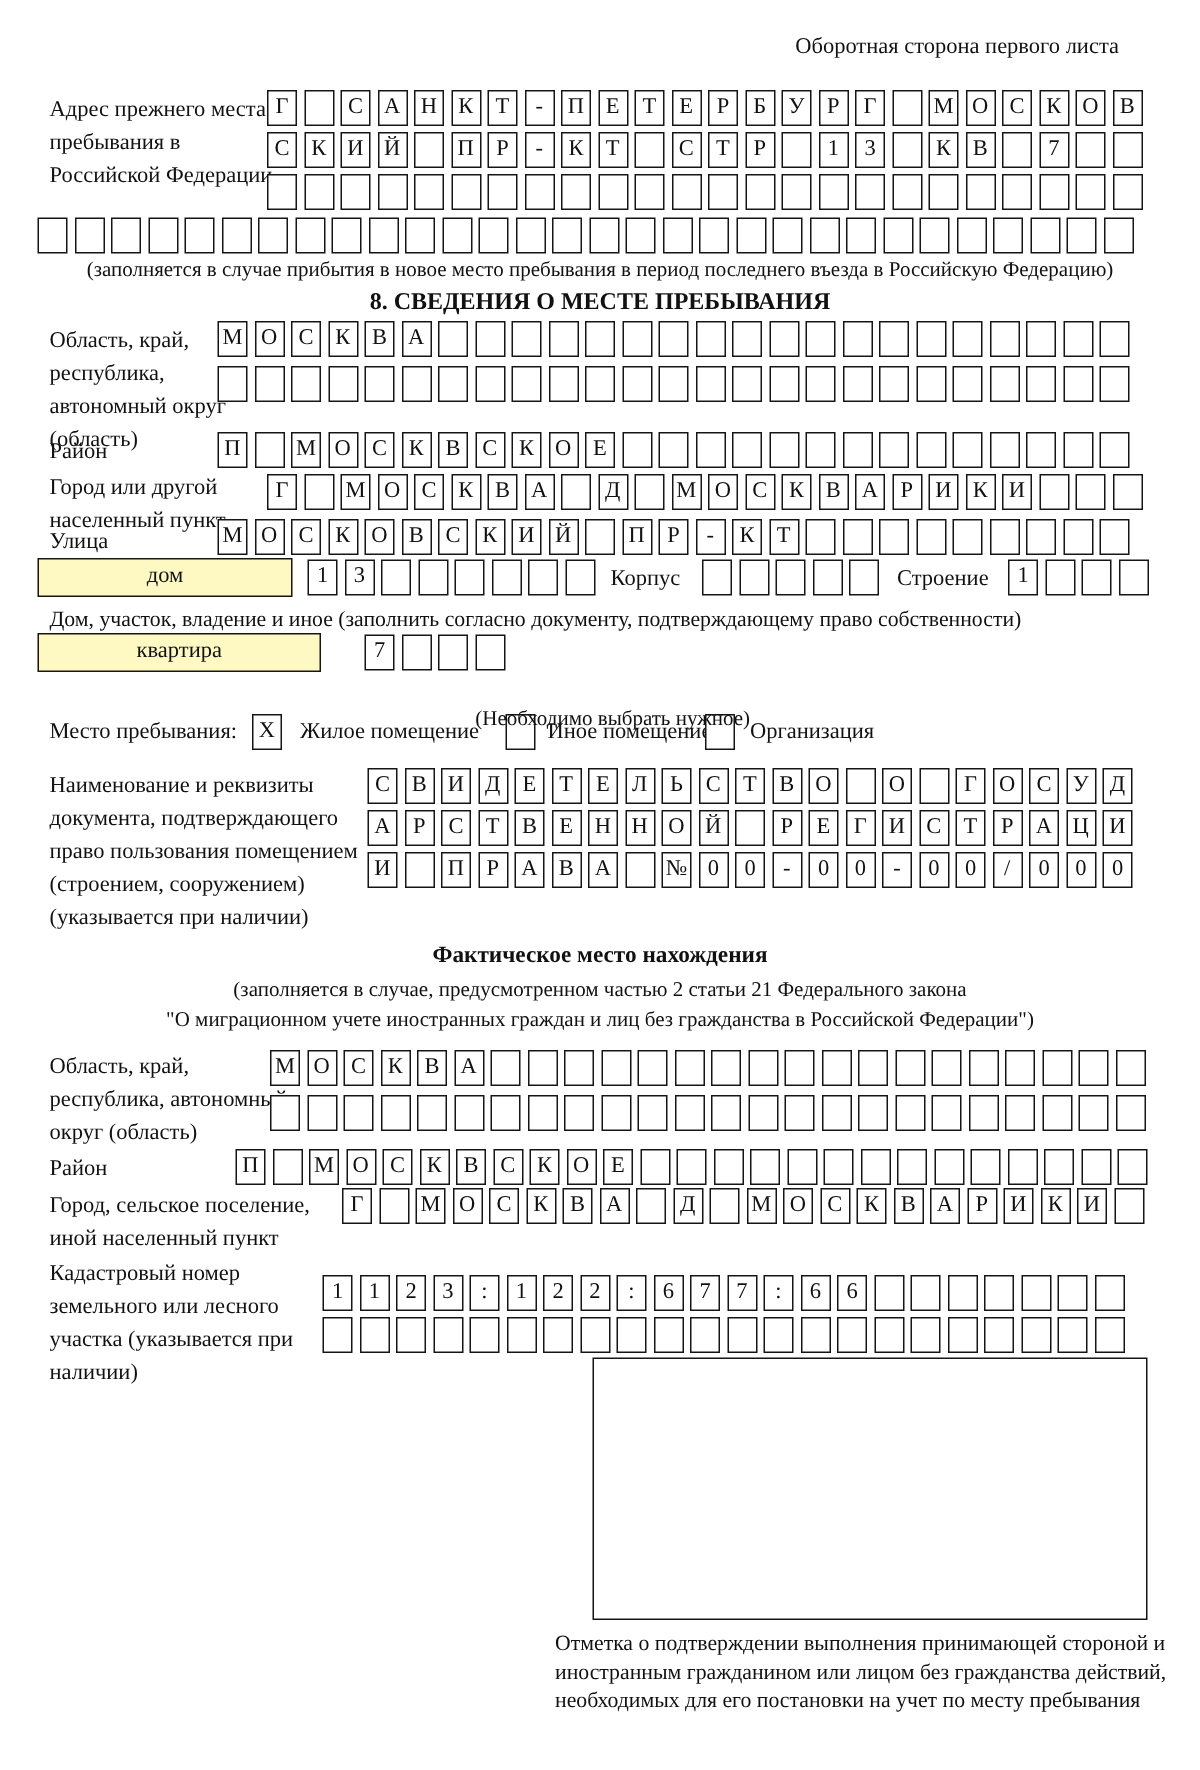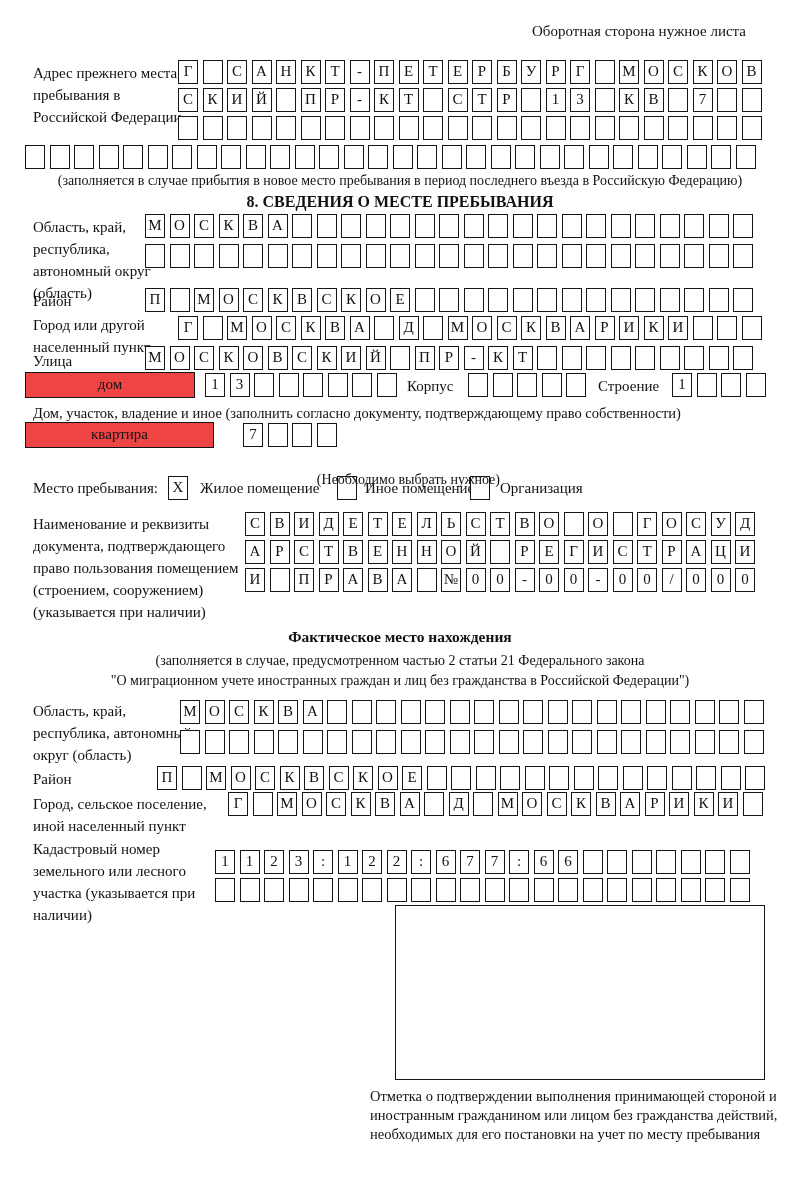--- a/index.html
+++ b/index.html
@@ -10,35 +10,35 @@
   .abs{position:absolute;}
   .lbl{font-size:15px;line-height:22px;color:#111;}
   .cellrow{position:absolute;white-space:nowrap;height:24px;}
   .cell{
     display:inline-block;box-sizing:border-box;width:20px;height:24px;
     border:1.5px solid #151515;margin-right:4.5px;text-align:center;
     font-size:15px;line-height:20px;vertical-align:top;background:#fff;
   }
   .widebox{
     position:absolute;box-sizing:border-box;border:1.5px solid #151515;height:26px;
-    text-align:center;font-size:15px;line-height:23px;background:#ef4444;
+    text-align:center;font-size:15px;line-height:23px;background:#fef9c3;
   }
   .caption{font-size:14.5px;line-height:18px;}
   .center{left:0;width:800px;text-align:center;}
   .title{font-weight:bold;font-size:16px;}
   .note{font-size:14px;}
   .markbox{position:absolute;}
   .bigbox{position:absolute;box-sizing:border-box;border:1.5px solid #151515;background:#fff;}
 </style>
 </head>
 <body>
 
 <div class="page">
 
-  <div class="abs lbl" style="top:20px;right:54px;">Оборотная сторона нужное листа</div>
+  <div class="abs lbl" style="top:20px;right:54px;">Оборотная сторона первого листа</div>
 
   <div class="abs lbl" style="left:33px;top:62px;width:152px;">Адрес прежнего места пребывания в Российской Федерации</div>
   <div class="cellrow" style="left:178px;top:60px;"><span class="cell">Г</span><span class="cell"></span><span class="cell">С</span><span class="cell">А</span><span class="cell">Н</span><span class="cell">К</span><span class="cell">Т</span><span class="cell">-</span><span class="cell">П</span><span class="cell">Е</span><span class="cell">Т</span><span class="cell">Е</span><span class="cell">Р</span><span class="cell">Б</span><span class="cell">У</span><span class="cell">Р</span><span class="cell">Г</span><span class="cell"></span><span class="cell">М</span><span class="cell">О</span><span class="cell">С</span><span class="cell">К</span><span class="cell">О</span><span class="cell">В</span></div>
   <div class="cellrow" style="left:178px;top:88px;"><span class="cell">С</span><span class="cell">К</span><span class="cell">И</span><span class="cell">Й</span><span class="cell"></span><span class="cell">П</span><span class="cell">Р</span><span class="cell">-</span><span class="cell">К</span><span class="cell">Т</span><span class="cell"></span><span class="cell">С</span><span class="cell">Т</span><span class="cell">Р</span><span class="cell"></span><span class="cell">1</span><span class="cell">3</span><span class="cell"></span><span class="cell">К</span><span class="cell">В</span><span class="cell"></span><span class="cell">7</span><span class="cell"></span><span class="cell"></span></div>
   <div class="cellrow" style="left:178px;top:116px;"><span class="cell"></span><span class="cell"></span><span class="cell"></span><span class="cell"></span><span class="cell"></span><span class="cell"></span><span class="cell"></span><span class="cell"></span><span class="cell"></span><span class="cell"></span><span class="cell"></span><span class="cell"></span><span class="cell"></span><span class="cell"></span><span class="cell"></span><span class="cell"></span><span class="cell"></span><span class="cell"></span><span class="cell"></span><span class="cell"></span><span class="cell"></span><span class="cell"></span><span class="cell"></span><span class="cell"></span></div>
   <div class="cellrow" style="left:25px;top:145px;"><span class="cell"></span><span class="cell"></span><span class="cell"></span><span class="cell"></span><span class="cell"></span><span class="cell"></span><span class="cell"></span><span class="cell"></span><span class="cell"></span><span class="cell"></span><span class="cell"></span><span class="cell"></span><span class="cell"></span><span class="cell"></span><span class="cell"></span><span class="cell"></span><span class="cell"></span><span class="cell"></span><span class="cell"></span><span class="cell"></span><span class="cell"></span><span class="cell"></span><span class="cell"></span><span class="cell"></span><span class="cell"></span><span class="cell"></span><span class="cell"></span><span class="cell"></span><span class="cell"></span><span class="cell"></span></div>
   <div class="abs note center" style="top:173px;">(заполняется в случае прибытия в новое место пребывания в период последнего въезда в Российскую Федерацию)</div>
 
   <div class="abs title center" style="top:193px;">8. СВЕДЕНИЯ О МЕСТЕ ПРЕБЫВАНИЯ</div>
 

